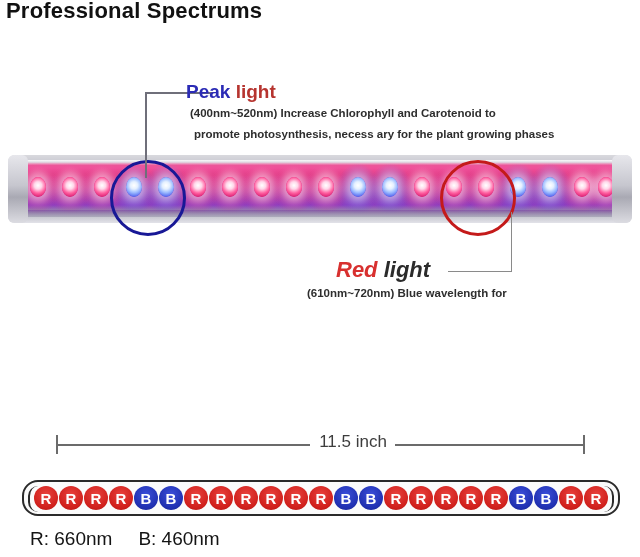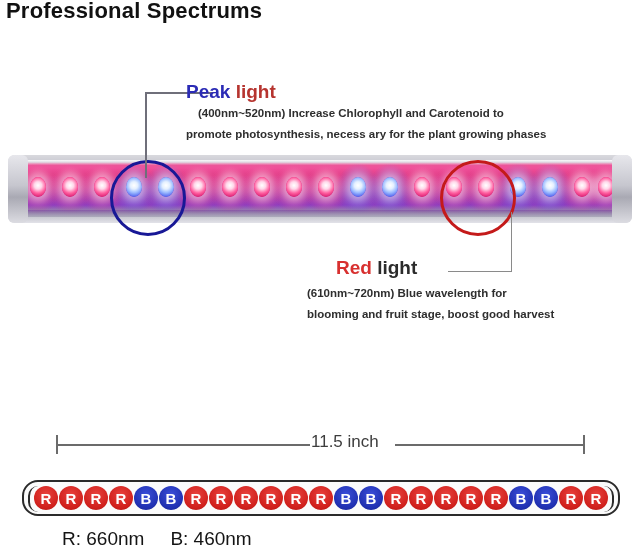--- a/index.html
+++ b/index.html
@@ -24,25 +24,25 @@
   
   .callout{position:absolute;}
   #blue-callout{left:186px;top:82px;width:420px;}
   #blue-heading{font-size:19px;font-weight:bold;white-space:nowrap;line-height:1.05;}
   #blue-heading .w1{color:#2b2bb5;}
   #blue-heading .w2{color:#b6342f;}
   .callout-line{
     font-size:11.5px;font-weight:bold;color:#2e2e2e;
     white-space:nowrap;line-height:1.0;
   }
-  #blue-l1{position:absolute;left:12px;top:26px;text-align:right;}
-  #blue-l2{position:absolute;left:0px;top:47px;}
+  #blue-l1{position:absolute;left:4px;top:26px;text-align:right;}
+  #blue-l2{position:absolute;left:8px;top:47px;}
 
   #red-callout{left:336px;top:258px;width:300px;}
-  #red-heading{font-size:19px;font-weight:bold;white-space:nowrap;line-height:1.05;}
+  #red-heading{font-size:22px;font-weight:bold;white-space:nowrap;line-height:1.05;font-style:italic;}
   #red-heading .w1{color:#d8302f;}
   #red-heading .w2{color:#2b2b2b;}
   #red-l1{position:absolute;left:-29px;top:30px;}
   #red-l2{position:absolute;left:-29px;top:51px;}
 
   
   .leader{position:absolute;background:none;}
   #blue-leader{left:145px;top:92px;width:68px;height:86px;}
   #blue-leader .v{position:absolute;left:0;top:0;width:1.5px;height:86px;background:#6f6f7a;}
   #blue-leader .h{position:absolute;left:0;top:0;width:68px;height:1.5px;background:#6f6f7a;}
@@ -108,21 +108,21 @@
   .tube-tintB{position:absolute;top:8px;height:52px;width:44px;
     background:radial-gradient(ellipse at 50% 50%, rgba(70,90,235,.60), rgba(70,90,235,0) 70%);}
 
   
   #dimension{position:absolute;left:0;top:425px;width:640px;height:40px;}
   #dim-line-left{position:absolute;left:56px;top:19px;width:254px;height:1.6px;background:#6b6b6b;}
   #dim-line-right{position:absolute;left:395px;top:19px;width:190px;height:1.6px;background:#6b6b6b;}
   #dim-cap-left{position:absolute;left:56px;top:10px;width:1.8px;height:19px;background:#6b6b6b;}
   #dim-cap-right{position:absolute;left:583px;top:10px;width:1.8px;height:19px;background:#6b6b6b;}
   #dim-label{
-    position:absolute;left:311px;top:7px;width:84px;text-align:left;
+    position:absolute;left:311px;top:7px;width:84px;text-align:center;
     font-size:17px;color:#3d3d3d;white-space:nowrap;
   }
 
   
   #led-bar{
     position:absolute;left:22px;top:480px;width:598px;height:36px;
     border:2px solid #2a2a2a;border-radius:16px;background:#fbfbfb;
     box-sizing:border-box;
   }
   #led-bar-inner{
@@ -142,21 +142,21 @@
     font-size:15px;font-weight:bold;color:#ffffff;
     flex:0 0 auto;
     font-family:"Liberation Sans", sans-serif;
   }
   .chip.R{background:radial-gradient(circle at 50% 35%, #e8413c 0%, #cf1f1b 70%, #9e1512 100%);}
   .chip.B{background:radial-gradient(circle at 50% 35%, #3b4fd8 0%, #1f2fb0 70%, #141f80 100%);}
 
   
   #legend{
     position:absolute;left:30px;top:528px;
-    font-size:19px;color:#141414;white-space:nowrap;margin-left:32px;
+    font-size:19px;color:#141414;white-space:nowrap;
   }
   #legend .gap{display:inline-block;width:26px;}
 </style>
 </head>
 <body>
 
 <div class="stage">
 
   <div id="page-title">Professional Spectrums</div>
 
@@ -227,21 +227,20 @@
     </div>
     <div id="blue-l1" class="callout-line">(400nm~520nm) Increase Chlorophyll and Carotenoid to</div>
     <div id="blue-l2" class="callout-line">promote photosynthesis, necess ary for the plant growing phases</div>
   </div>
 
   <div id="red-callout" class="callout">
     <div id="red-heading">
       <span class="w1">Red</span><span>&nbsp;</span><span class="w2">light</span>
     </div>
     <div id="red-l1" class="callout-line">(610nm~720nm) Blue wavelength for</div>
-    <div id="red-l2" class="callout-line">blooming and fruit stage, boost good harvest</div>
   </div>
 
   <div id="dimension">
     <div id="dim-cap-left"></div>
     <div id="dim-line-left"></div>
     <div id="dim-label">11.5 inch</div>
     <div id="dim-line-right"></div>
     <div id="dim-cap-right"></div>
   </div>
 

